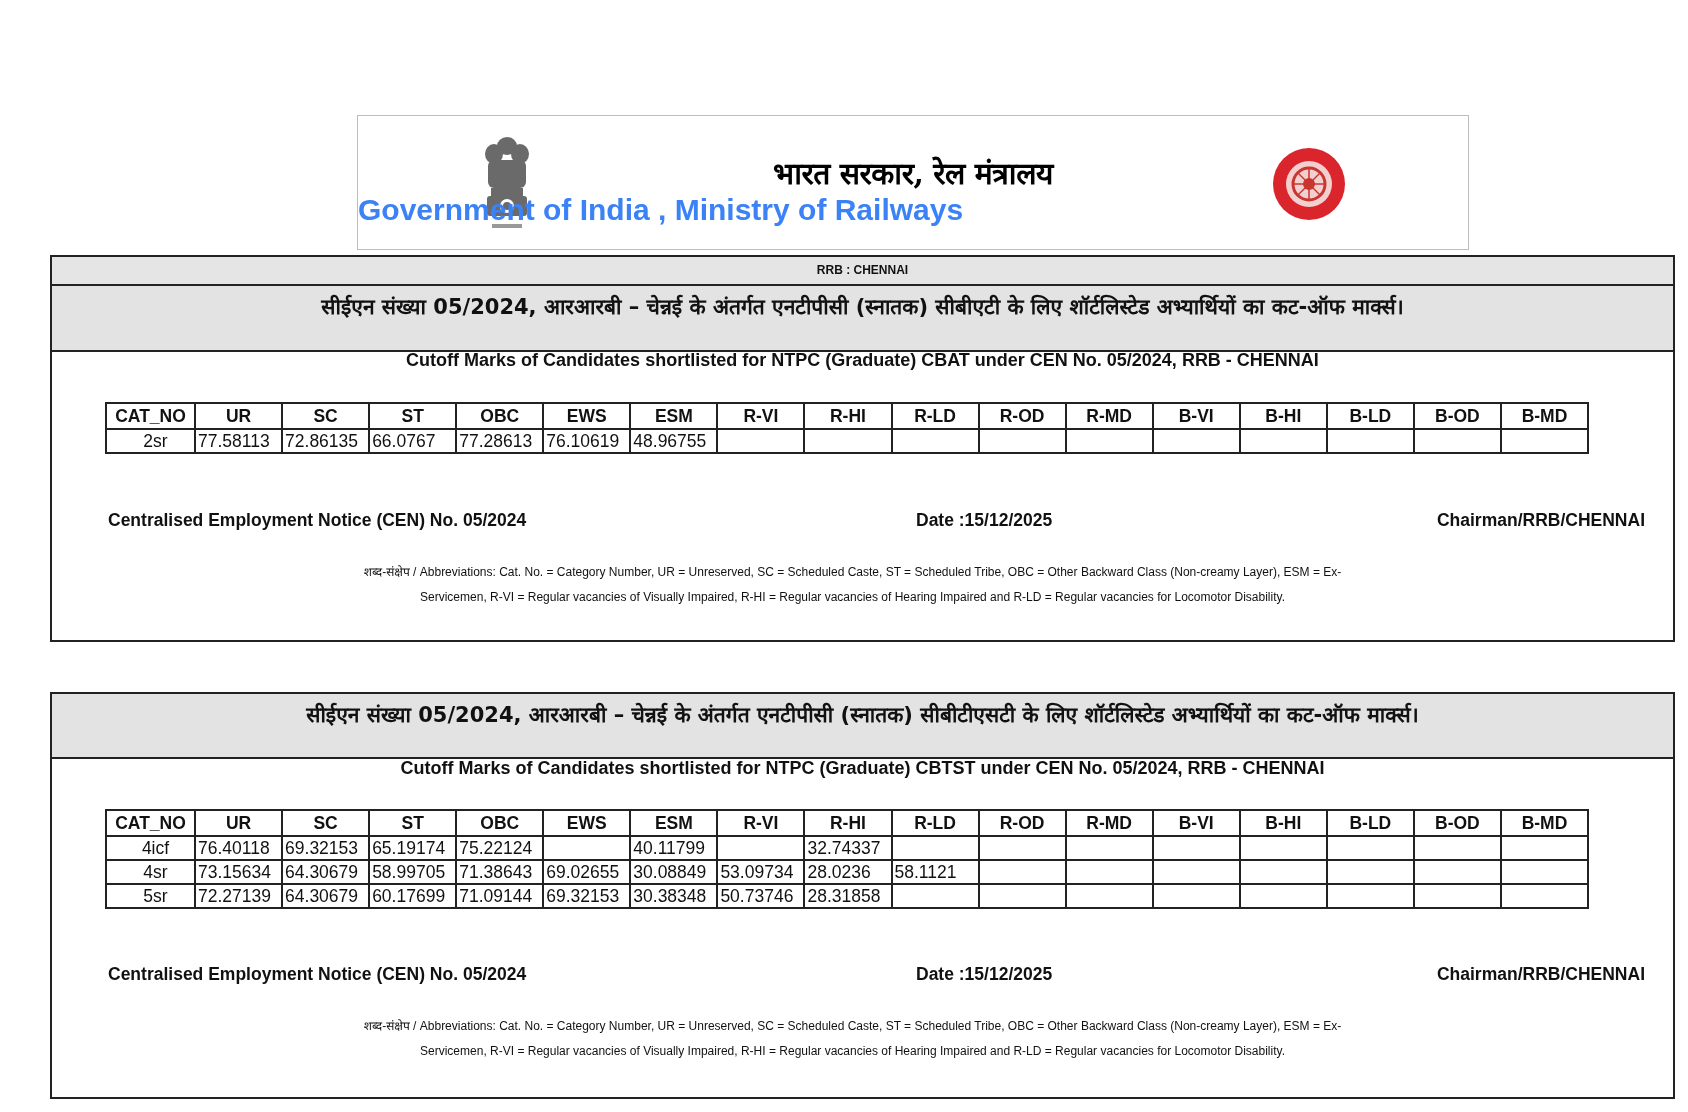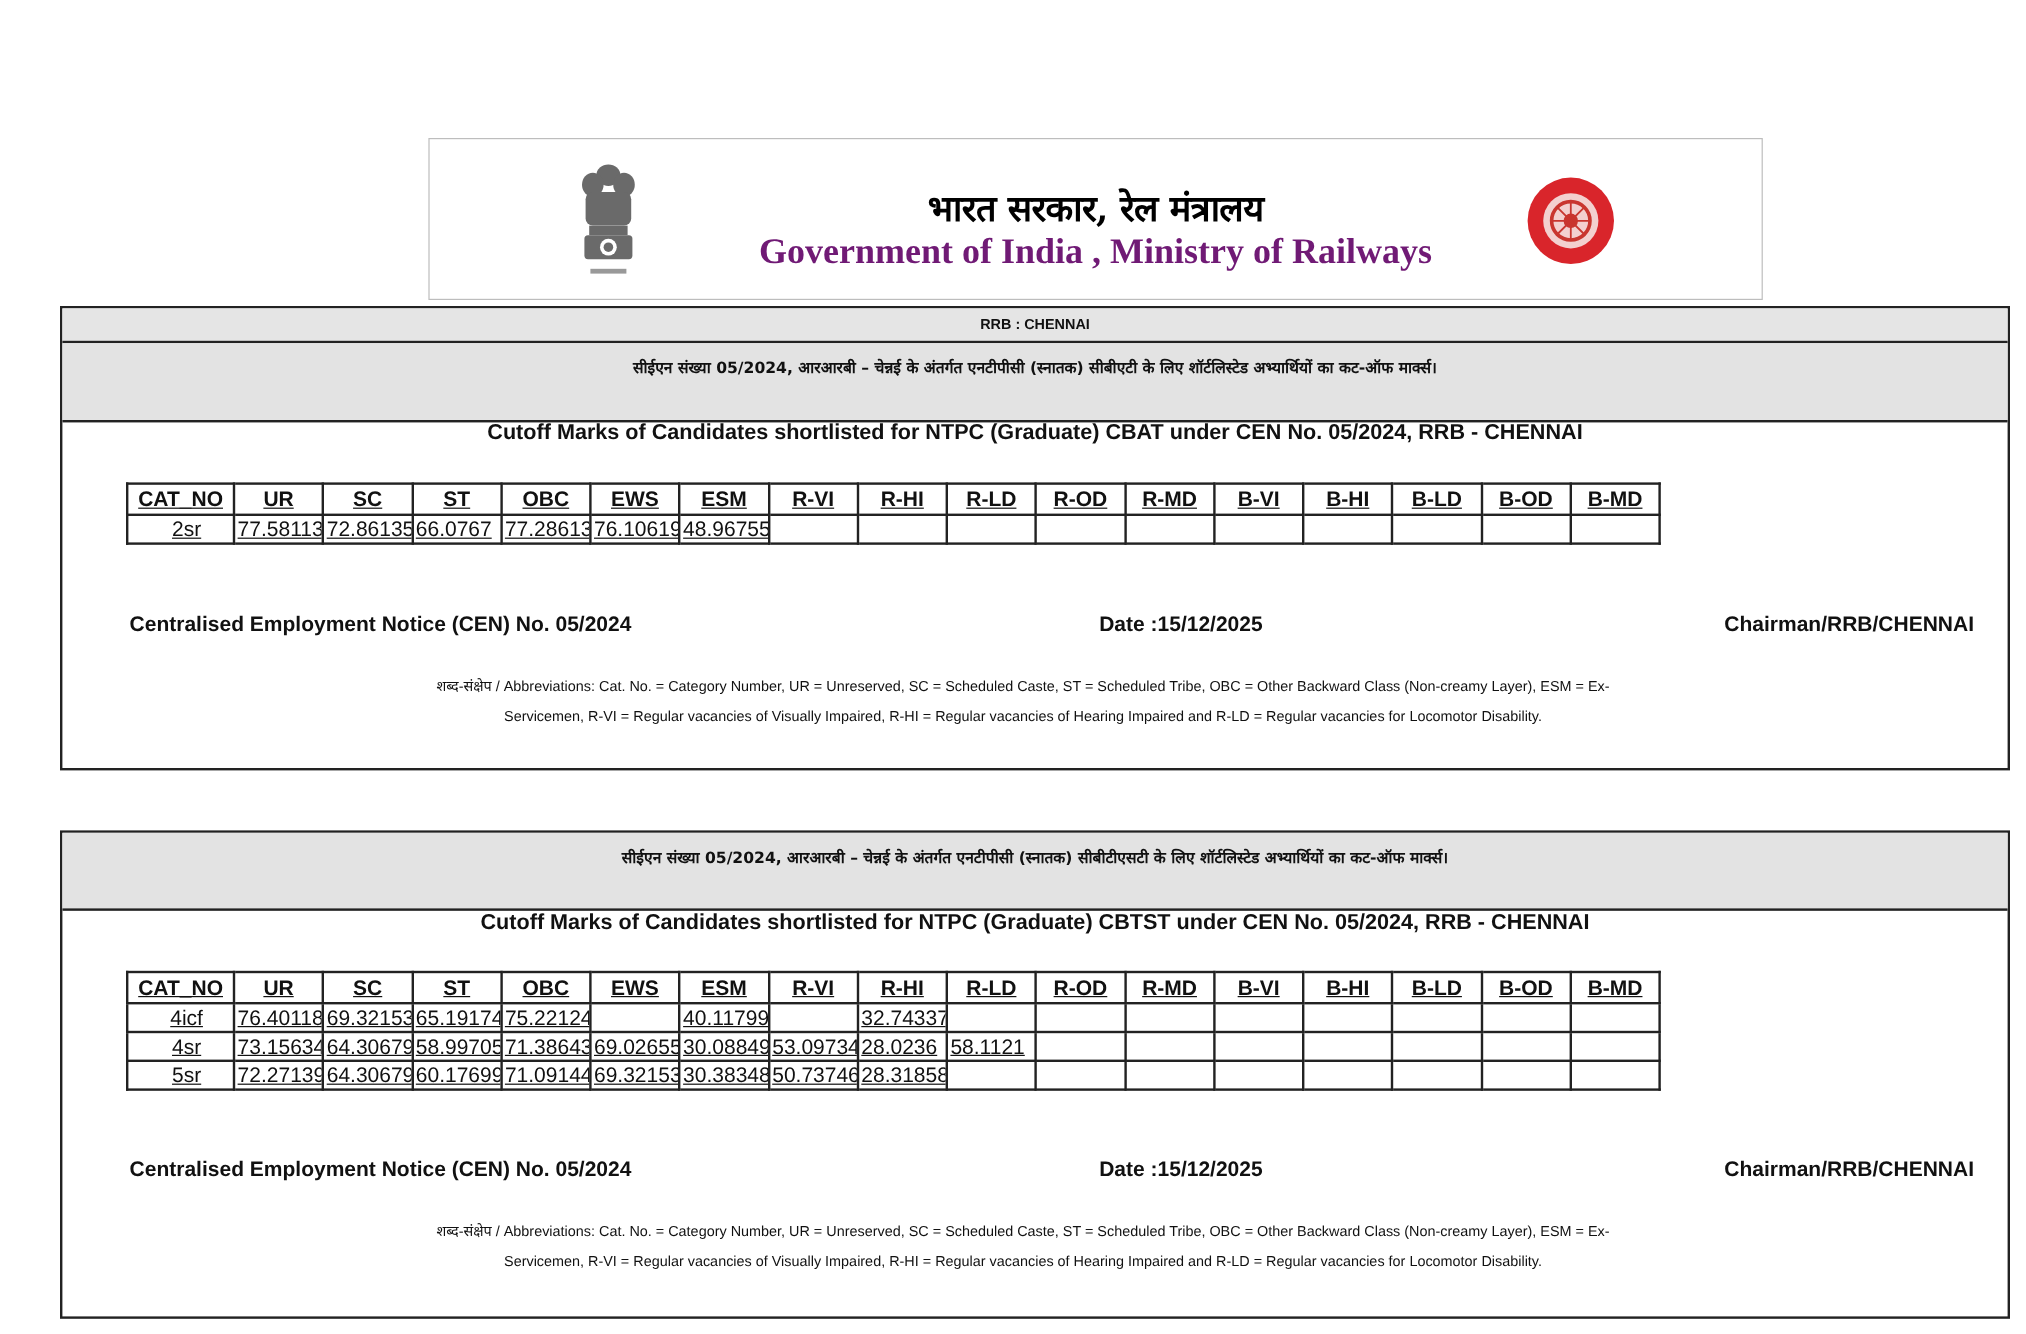--- a/index.html
+++ b/index.html
@@ -4,35 +4,35 @@
 <style>
   html, body { margin:0; padding:0; background:#ffffff; }
   body { width:1688px; height:1112px; position:relative; overflow:hidden;
          font-family:"Liberation Sans", "DejaVu Sans", sans-serif; color:#111; }
   .banner { position:absolute; left:357px; top:115px; width:1112px; height:135px;
             border:1px solid #bdbdbd; box-sizing:border-box; background:#fff; }
   .emblem { position:absolute; left:120px; top:16px; width:58px; height:103px; }
   .rly-logo { position:absolute; left:914px; top:31px; width:74px; height:74px; }
   .banner-hi { position:absolute; left:0; right:0; top:36px; text-align:center;
                font-family:"DejaVu Serif", serif; font-size:30px; font-weight:bold; color:#000000; letter-spacing:-0.5px; }
-  .banner-en { position:absolute; left:0; right:0; top:77px; text-align:center;
-               font-family:Liberation Serif, serif; font-size:30px; font-weight:bold; color:#701a75; }
+  .banner-en { position:absolute; left:0; right:0; top:77px; 
+               font-family:Liberation Sans, sans-serif; font-size:30px; font-weight:bold; color:#3b82f6; }
 
   .box { position:absolute; left:50px; width:1625px; border:2px solid #222; box-sizing:border-box; background:#fff; }
   .box1 { top:255px; height:387px; }
   .box2 { top:692px; height:407px; }
   .rrb-bar { height:27px; background:#e5e5e5; border-bottom:2px solid #222; text-align:center;
              font-size:12px; font-weight:bold; line-height:27px; }
   .title-band { background:#e3e3e3; border-bottom:2px solid #222; text-align:center; }
   .box1 .title-band { height:64px; }
   .box2 .title-band { height:63px; }
-  .title-hi { font-family:"DejaVu Sans", sans-serif; font-size:13px; font-weight:bold; padding-top:9px; line-height:25px; }
+  .title-hi { font-family:"DejaVu Sans", sans-serif; font-size:21px; font-weight:bold; padding-top:9px; line-height:25px; }
   .title-en { font-size:18px; font-weight:bold; line-height:24px;margin-top:28px; }
 
-  table.cut { position:absolute; left:53px; border-collapse:collapse; table-layout:fixed; width:1279px;text-decoration:underline; }
+  table.cut { position:absolute; left:53px; border-collapse:collapse; table-layout:fixed; width:1484px; }
   .box1 table.cut { top:145px; }
   .box2 table.cut { top:115px; }
   table.cut th, table.cut td { border:2px solid #222; height:22px; padding:0 2px; font-size:17.5px;
                                white-space:nowrap; overflow:hidden; }
   table.cut th { font-weight:bold; text-align:center; height:24px; }
   table.cut td { text-align:left; }
   table.cut td.cat { text-align:center;padding-left:12px; }
   table.cut col.c0 { width:89px; }
 
   .footer-row { position:absolute; left:56px; right:28px; font-size:17.5px; font-weight:bold; }

